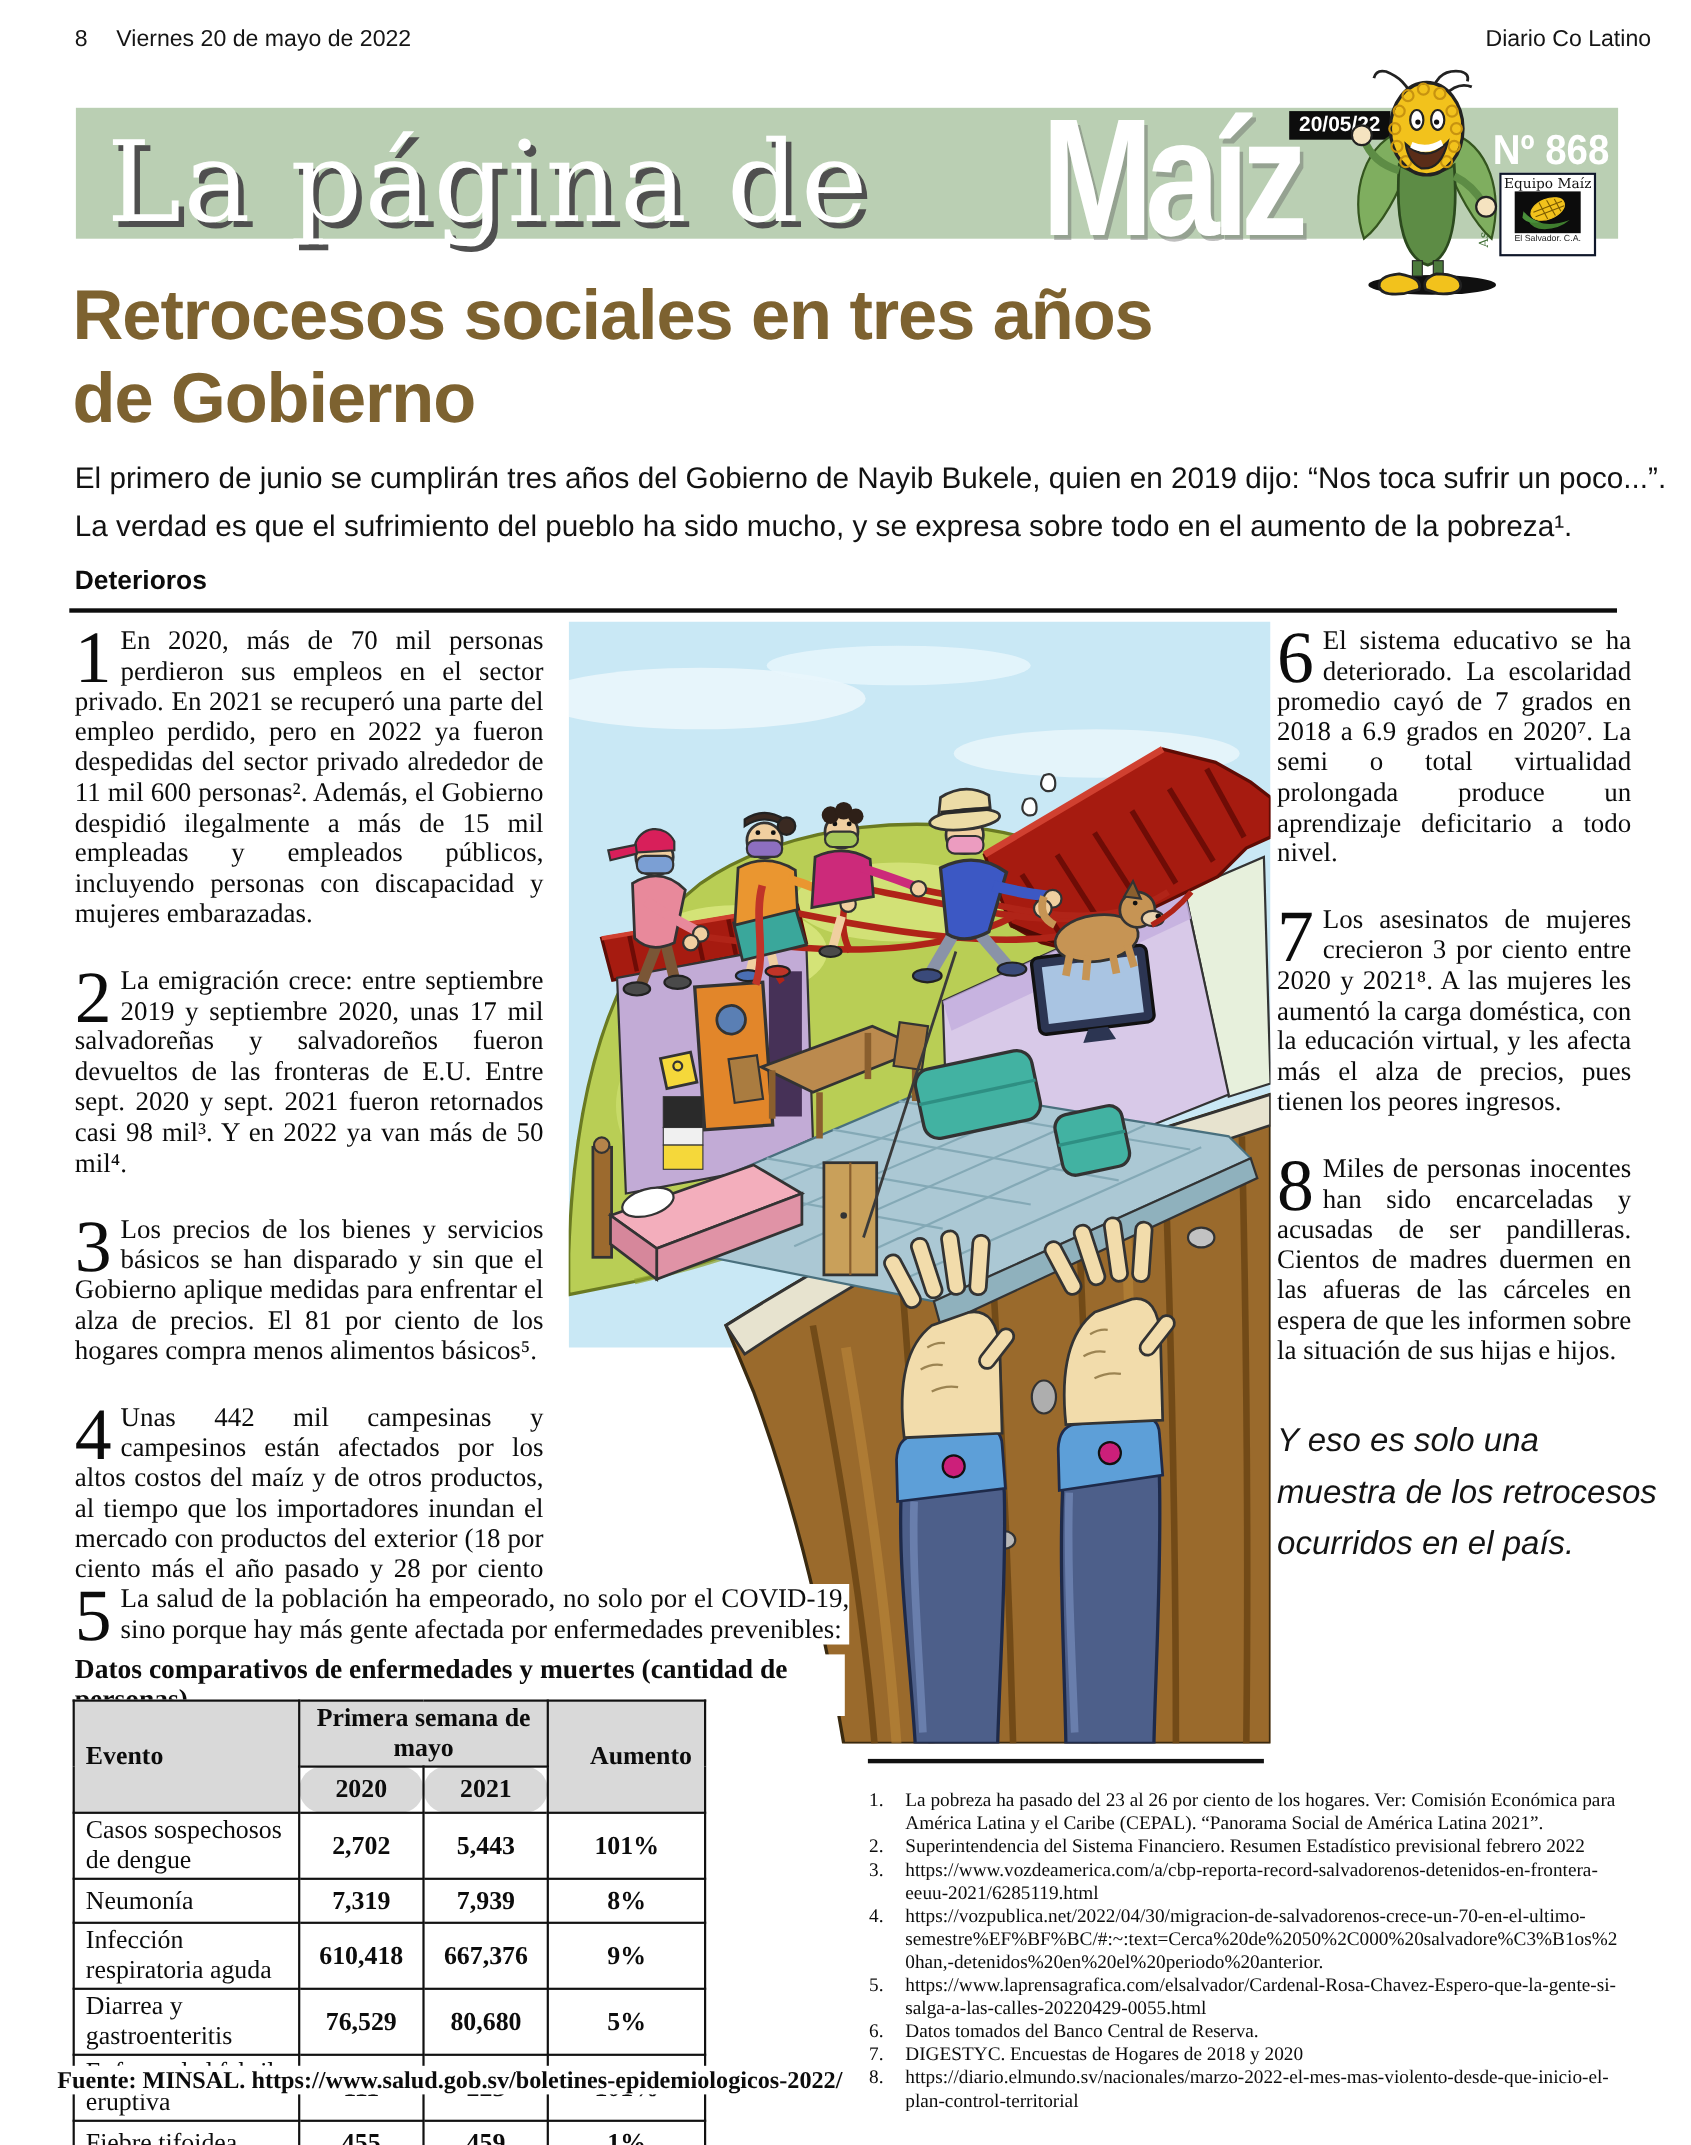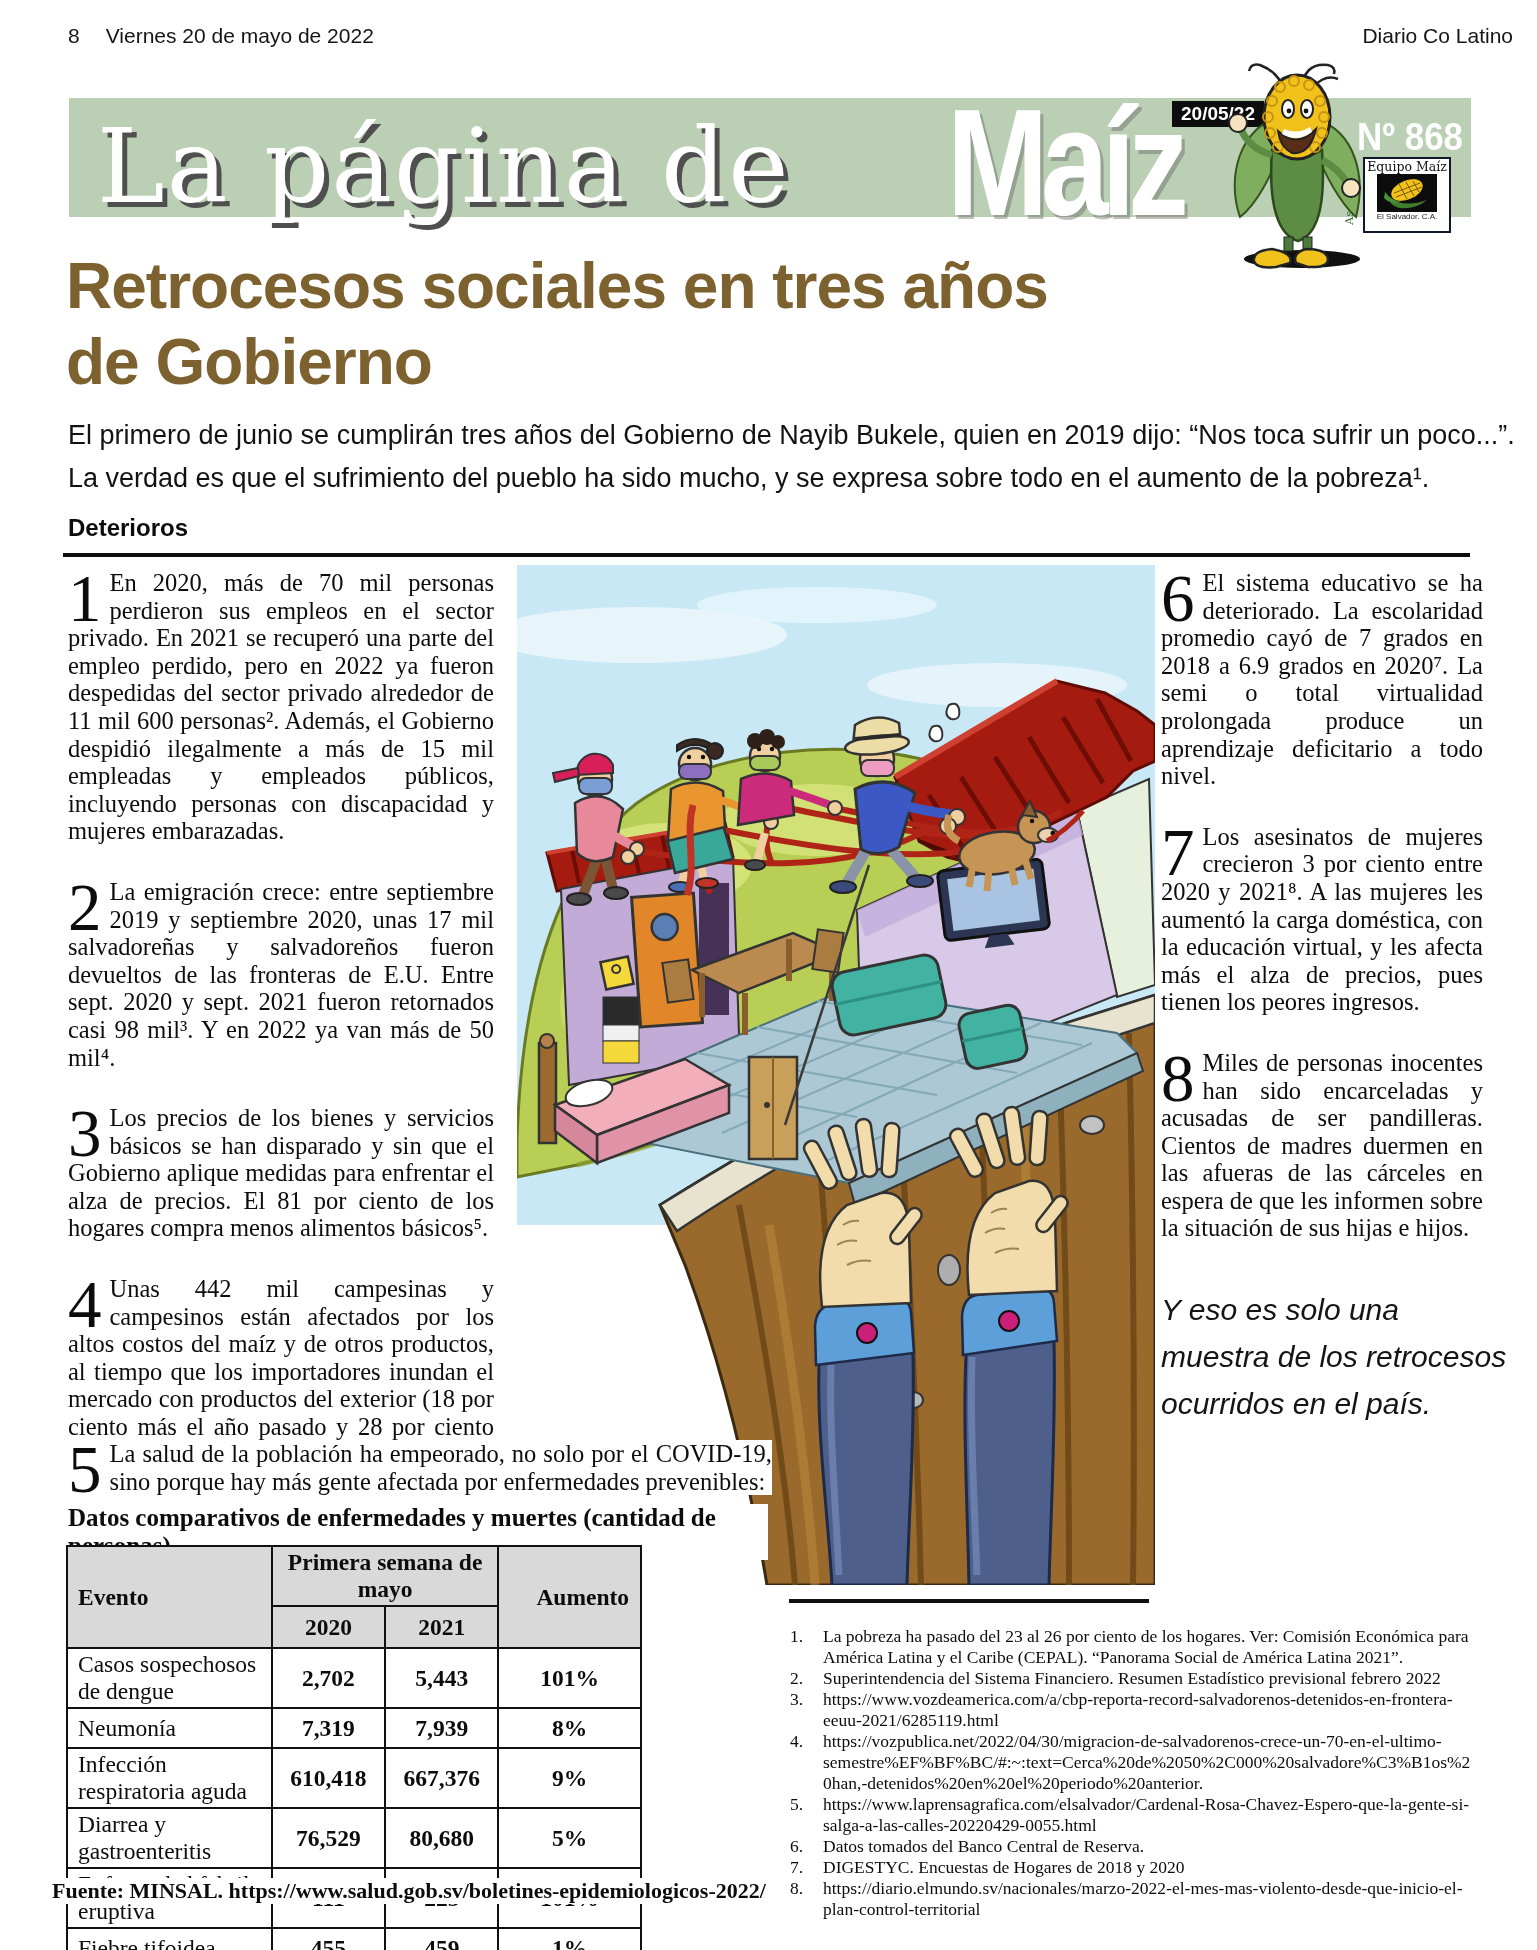--- a/index.html
+++ b/index.html
@@ -4,21 +4,21 @@
 <style>
   html,body{margin:0;padding:0;background:#ffffff;}
   .page{position:relative;width:1537px;height:1950px;background:#fff;overflow:hidden;
         font-family:"Liberation Serif",serif;color:#0c0c0c;}
 
   
   .topbar{position:absolute;left:68px;right:20px;top:24px;height:26px;
           font-family:"Liberation Sans",sans-serif;font-size:21px;color:#151515;}
   .topbar .tb-left{position:absolute;left:0;top:0;}
   .tb-left .pgnum{margin-right:26px;}
-  .topbar .tb-right{position:absolute;right:4px;top:0;}
+  .topbar .tb-right{position:absolute;right:16px;top:0;}
 
   
   .banner{position:absolute;left:69px;top:98px;width:1402px;height:119px;background:#bacfb3;}
   .banner-script{position:absolute;left:28px;top:0px;
       font-family:"DejaVu Serif",serif;font-size:102px;line-height:137px;color:#ffffff;
       letter-spacing:2px;text-shadow:5px 5px 0 #4f4f4f;white-space:nowrap;}
   .banner-maiz{position:absolute;left:878px;top:-16px;display:inline-block;
       font-family:"Liberation Sans",sans-serif;font-weight:bold;font-size:152px;line-height:160px;
       color:#ffffff;letter-spacing:-9px;transform:scaleX(.80);transform-origin:left top;
       text-shadow:4px 4px 0 rgba(95,95,95,.40);white-space:nowrap;}
@@ -68,21 +68,21 @@
       font-weight:bold;font-size:25px;font-family:"Liberation Serif",serif;}
   .dtable{position:absolute;left:66px;top:1545px;width:576px;z-index:4;background:#fff;
       border-collapse:collapse;font-size:23.5px;}
   .dtable th,.dtable td{border:2px solid #111;padding:2px 10px;}
   .dtable th{background:#d9d9d9;font-weight:bold;}
   .dtable .ev{width:304px;text-align:left;}
   .dtable .n20,.dtable .n21{width:128px;text-align:center;}
   .dtable .inc{width:99px;text-align:center;padding-left:36px;}
   .dtable td.num{font-weight:bold;text-align:center;}
   .dtable thead tr:first-child th{height:44px;}
-  .dtable thead tr:last-child th{height:36px;text-align:center;}
+  .dtable thead tr:last-child th{height:36px;text-align:center;border-radius:21px;}
   .dtable tbody td{height:34px;}
   .fuente{position:absolute;left:52px;top:1878px;z-index:4;background:#fff;
       font-weight:bold;font-size:22px;font-family:"Liberation Serif",serif;}
 
   
   .footnotes{position:absolute;left:790px;top:1626px;width:686px;margin:0;padding:0;list-style:none;
       font-size:17.5px;line-height:21px;color:#0c0c0c;z-index:3;}
   .footnotes li{position:relative;padding-left:33px;margin:0;}
   .fn-num{position:absolute;left:0;top:0;}
   .fn-text{overflow-wrap:anywhere;}

